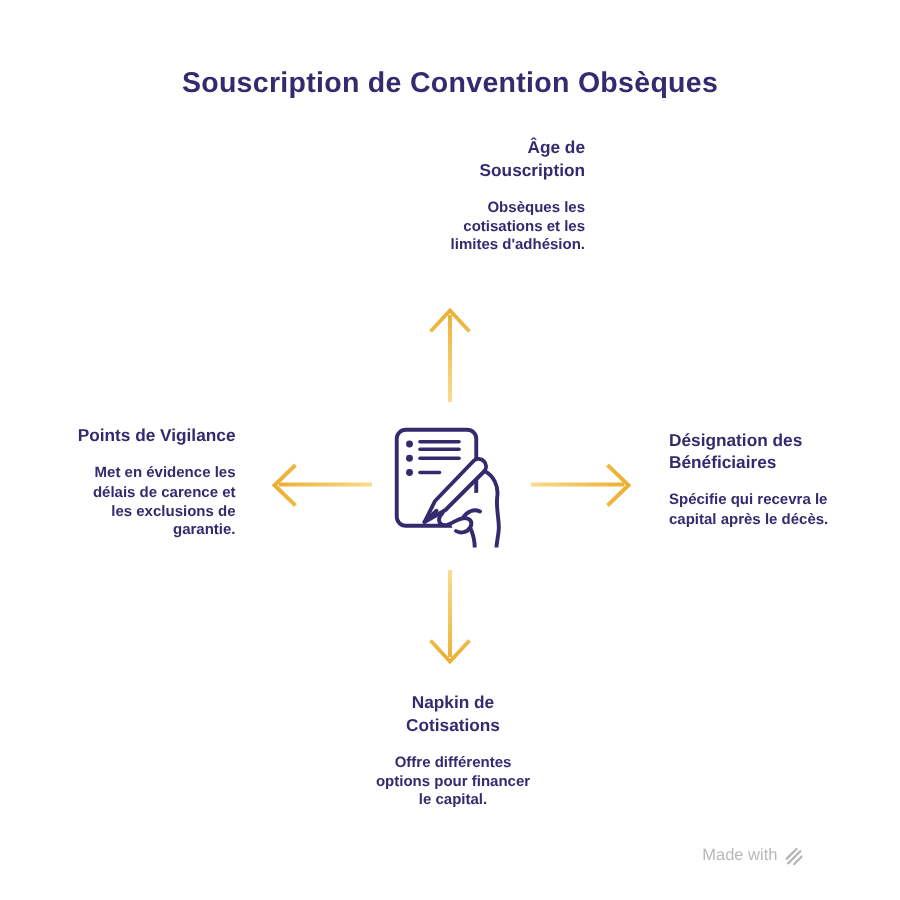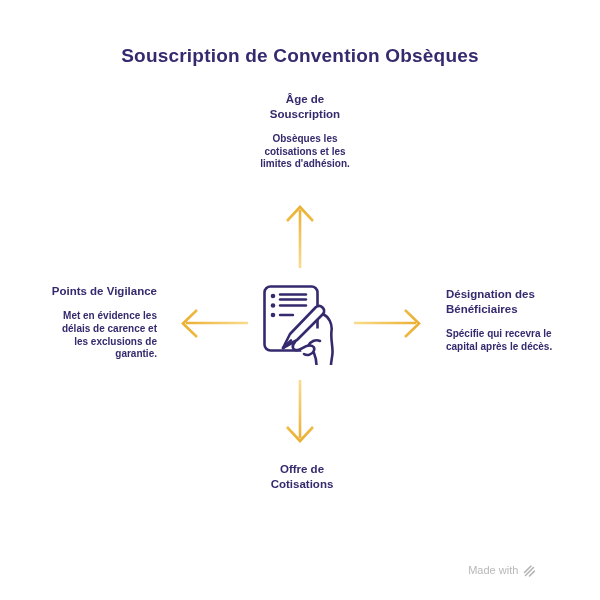--- a/index.html
+++ b/index.html
@@ -11,21 +11,21 @@
   .title{
     position:absolute;top:45px;left:0;width:600px;margin:0;
     text-align:center;font-size:19px;font-weight:700;letter-spacing:.2px;
     color:#352a6e;
   }
   .arrows{position:absolute;left:0;top:0;pointer-events:none;}
   .center-icon{position:absolute;left:261px;top:283px;width:78px;height:82px;}
   .node{position:absolute;}
   .node-heading{font-size:11.5px;font-weight:700;line-height:1.3;white-space:pre-line;}
   .node-body{font-size:10px;font-weight:600;line-height:1.28;white-space:pre-line;margin-top:11px;}
-  .node-top{top:92px;left:220px;width:170px;text-align:center;}
+  .node-top{top:92px;left:220px;width:170px;text-align:right;}
   .node-bottom{top:462px;left:217px;width:170px;text-align:center;}
   .node-left{top:284px;right:443px;width:160px;text-align:right;}
   .node-right{top:287px;left:446px;width:160px;text-align:left;}
   .watermark{
     position:absolute;right:24px;top:564px;display:flex;align-items:flex-start;gap:4px;
     font-size:11px;color:#b8b8b8;font-weight:400;
   }
   .watermark .brand{font-weight:600;color:#b3b3b3;margin-top:36px;}
 </style>
 </head>
@@ -117,22 +117,25 @@
   </div>
 
   <div class="node node-right">
     <div class="node-heading">Désignation des
 Bénéficiaires</div>
     <div class="node-body">Spécifie qui recevra le
 capital après le décès.</div>
   </div>
 
   <div class="node node-bottom">
-    <div class="node-heading">Offre de
+    <div class="node-heading">Napkin de
 Cotisations</div>
+    <div class="node-body">Offre différentes
+options pour financer
+le capital.</div>
   </div>
 
   <div class="watermark">
     <span>Made with</span>
     <svg width="13" height="13" viewBox="0 0 13 13" aria-hidden="true">
       <g fill="none" stroke="#b5b5b5" stroke-width="1.6" stroke-linecap="round">
         <path d="M2.5 8.5 L9 2"></path>
         <path d="M3.5 11.5 L11.5 3.5"></path>
         <path d="M7.5 12 L12.5 7"></path>
       </g>

